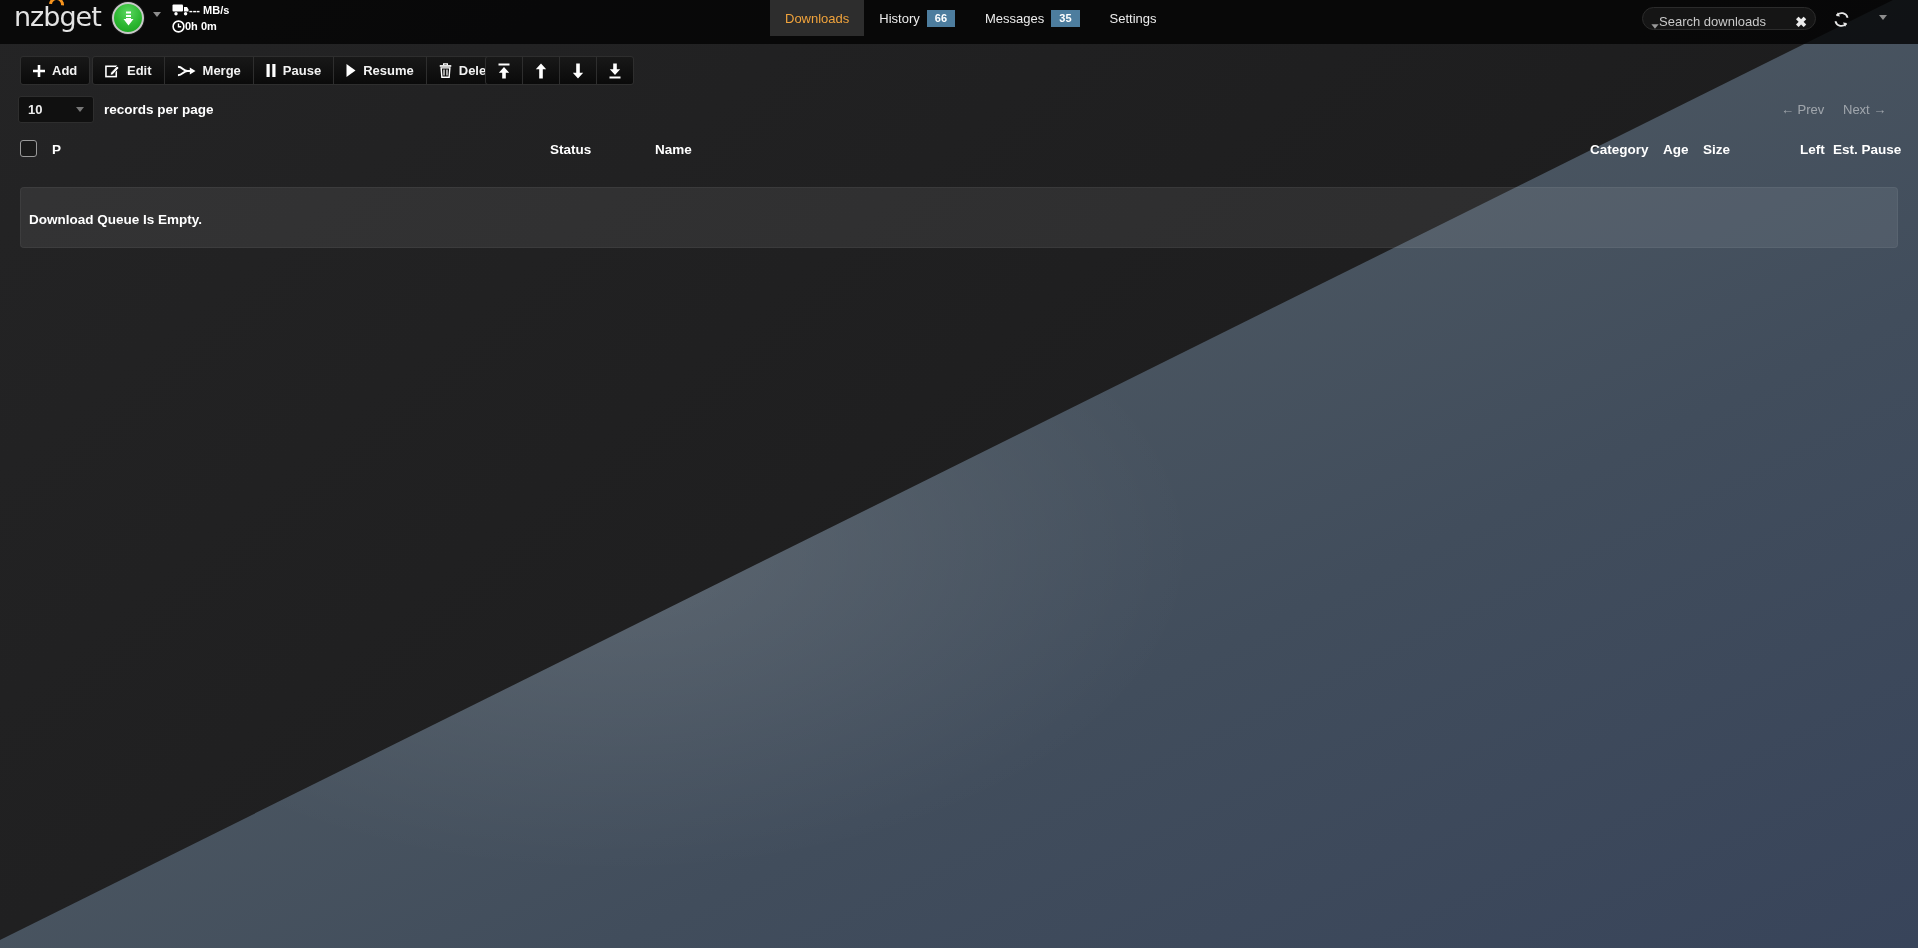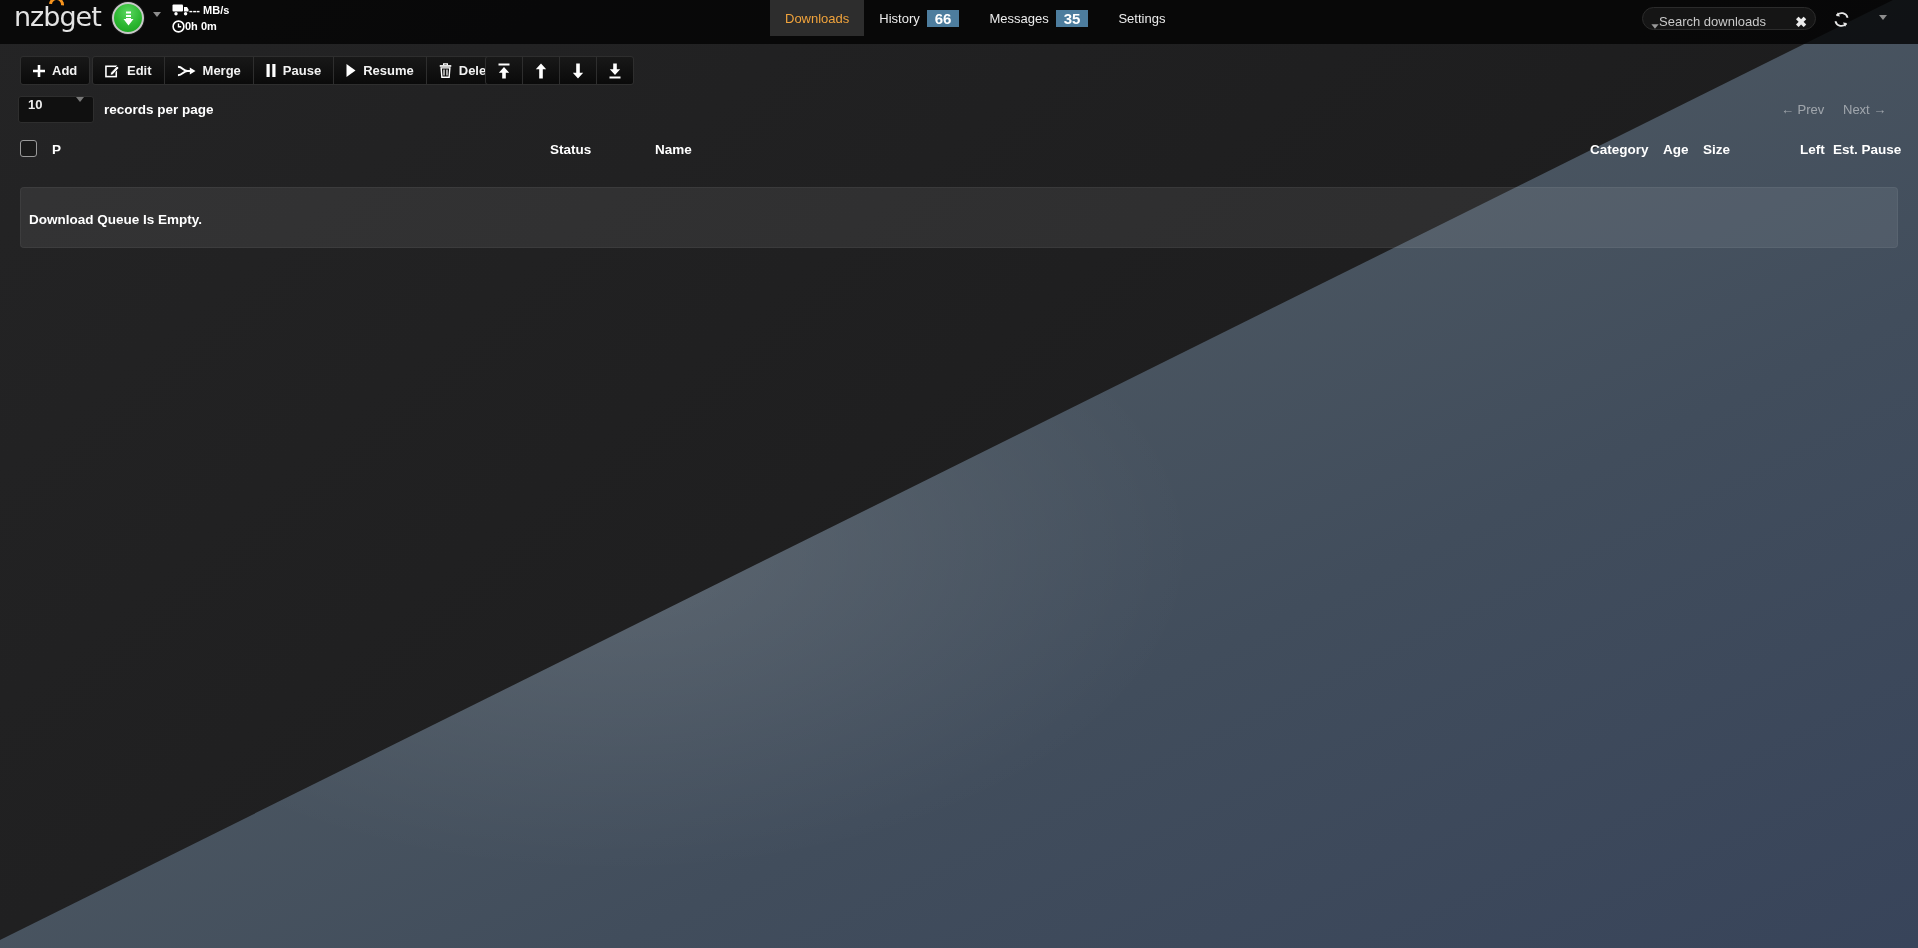--- a/index.html
+++ b/index.html
@@ -35,21 +35,21 @@
   .caret { width:0; height:0; border-left:4px solid transparent; border-right:4px solid transparent;
     border-top:5px solid #8d8d8d; display:inline-block; }
   .stats { position:absolute; left:172px; top:2px; color:#fff; font-size:11px; font-weight:bold; line-height:16px; }
   .stat-row { display:flex; align-items:center; gap:0; height:16px; }
   .stat-row svg { flex:0 0 auto; }
 
   .tabs { position:absolute; left:770px; top:0; height:36px; display:flex; align-items:stretch;justify-content:center; }
   .tab { display:flex; align-items:center; gap:7px; padding:0 15px; font-size:13px;
     color:#ececec; cursor:pointer; white-space:nowrap; }
   .tab.active { background:#2d2d2d; color:#f0a33c; }
-  .badge { background:#4d7d9e; color:#fff; font-size:15px; font-weight:bold;
+  .badge { background:#4d7d9e; color:#fff; font-size:11px; font-weight:bold;
     padding:2px 8px; border-radius:0; line-height:13px; }
 
   .search-pill { position:absolute; left:1642px; top:7px; width:174px; height:23px;
     background:#151515; border:1px solid #2b2b2b; border-radius:12px;
     display:flex; align-items:flex-end; padding:0 8px; }
   .search-pill .caret { border-top-color:#9a9a9a; transform:scale(0.9); }
   .search-input { flex:1; background:transparent; border:none; outline:none;
     color:#ddd; font-size:13px; font-family:"Liberation Sans", sans-serif; min-width:0; }
   .search-input::placeholder { color:#c9c9c9; opacity:1; }
   .search-clear { color:#ededed; font-size:14px; font-weight:bold; cursor:pointer; line-height:1; }
@@ -69,21 +69,21 @@
   .btn.single { border-radius:3px; }
   .grp-add { position:absolute; left:20px; top:0; }
   .grp-edit { position:absolute; left:92px; top:0; }
   .grp-move { position:absolute; left:485px; top:0; }
   .grp-move .btn { width:38px; padding:0; }
 
   
   .records-row { position:absolute; left:0; top:96px; height:27px; width:100%; z-index:5; }
   .records-select { position:absolute; left:18px; top:0; width:76px; height:27px;
     background:#101010; border:1px solid #2e2e2e; border-radius:3px; color:#eee;
-    font-size:13px; font-weight:bold; display:flex; 
+    font-size:13px; font-weight:bold; display:flex; align-items:center;
     padding:0 9px; cursor:pointer; }
   .records-select .caret { margin-left:auto; border-top-color:#777; }
   .records-label { position:absolute; left:104px; top:0; line-height:27px; color:#fff;
     font-size:13.5px; font-weight:bold; }
   .page-prev { position:absolute; left:1781px; top:0; }
   .page-next { position:absolute; left:1843px; top:0; }
   .page-link { line-height:27px; color:rgba(255,255,255,0.48); font-size:13px; cursor:default; }
 
   
   .thead { position:absolute; left:0; top:136px; height:30px; width:100%; z-index:5;

